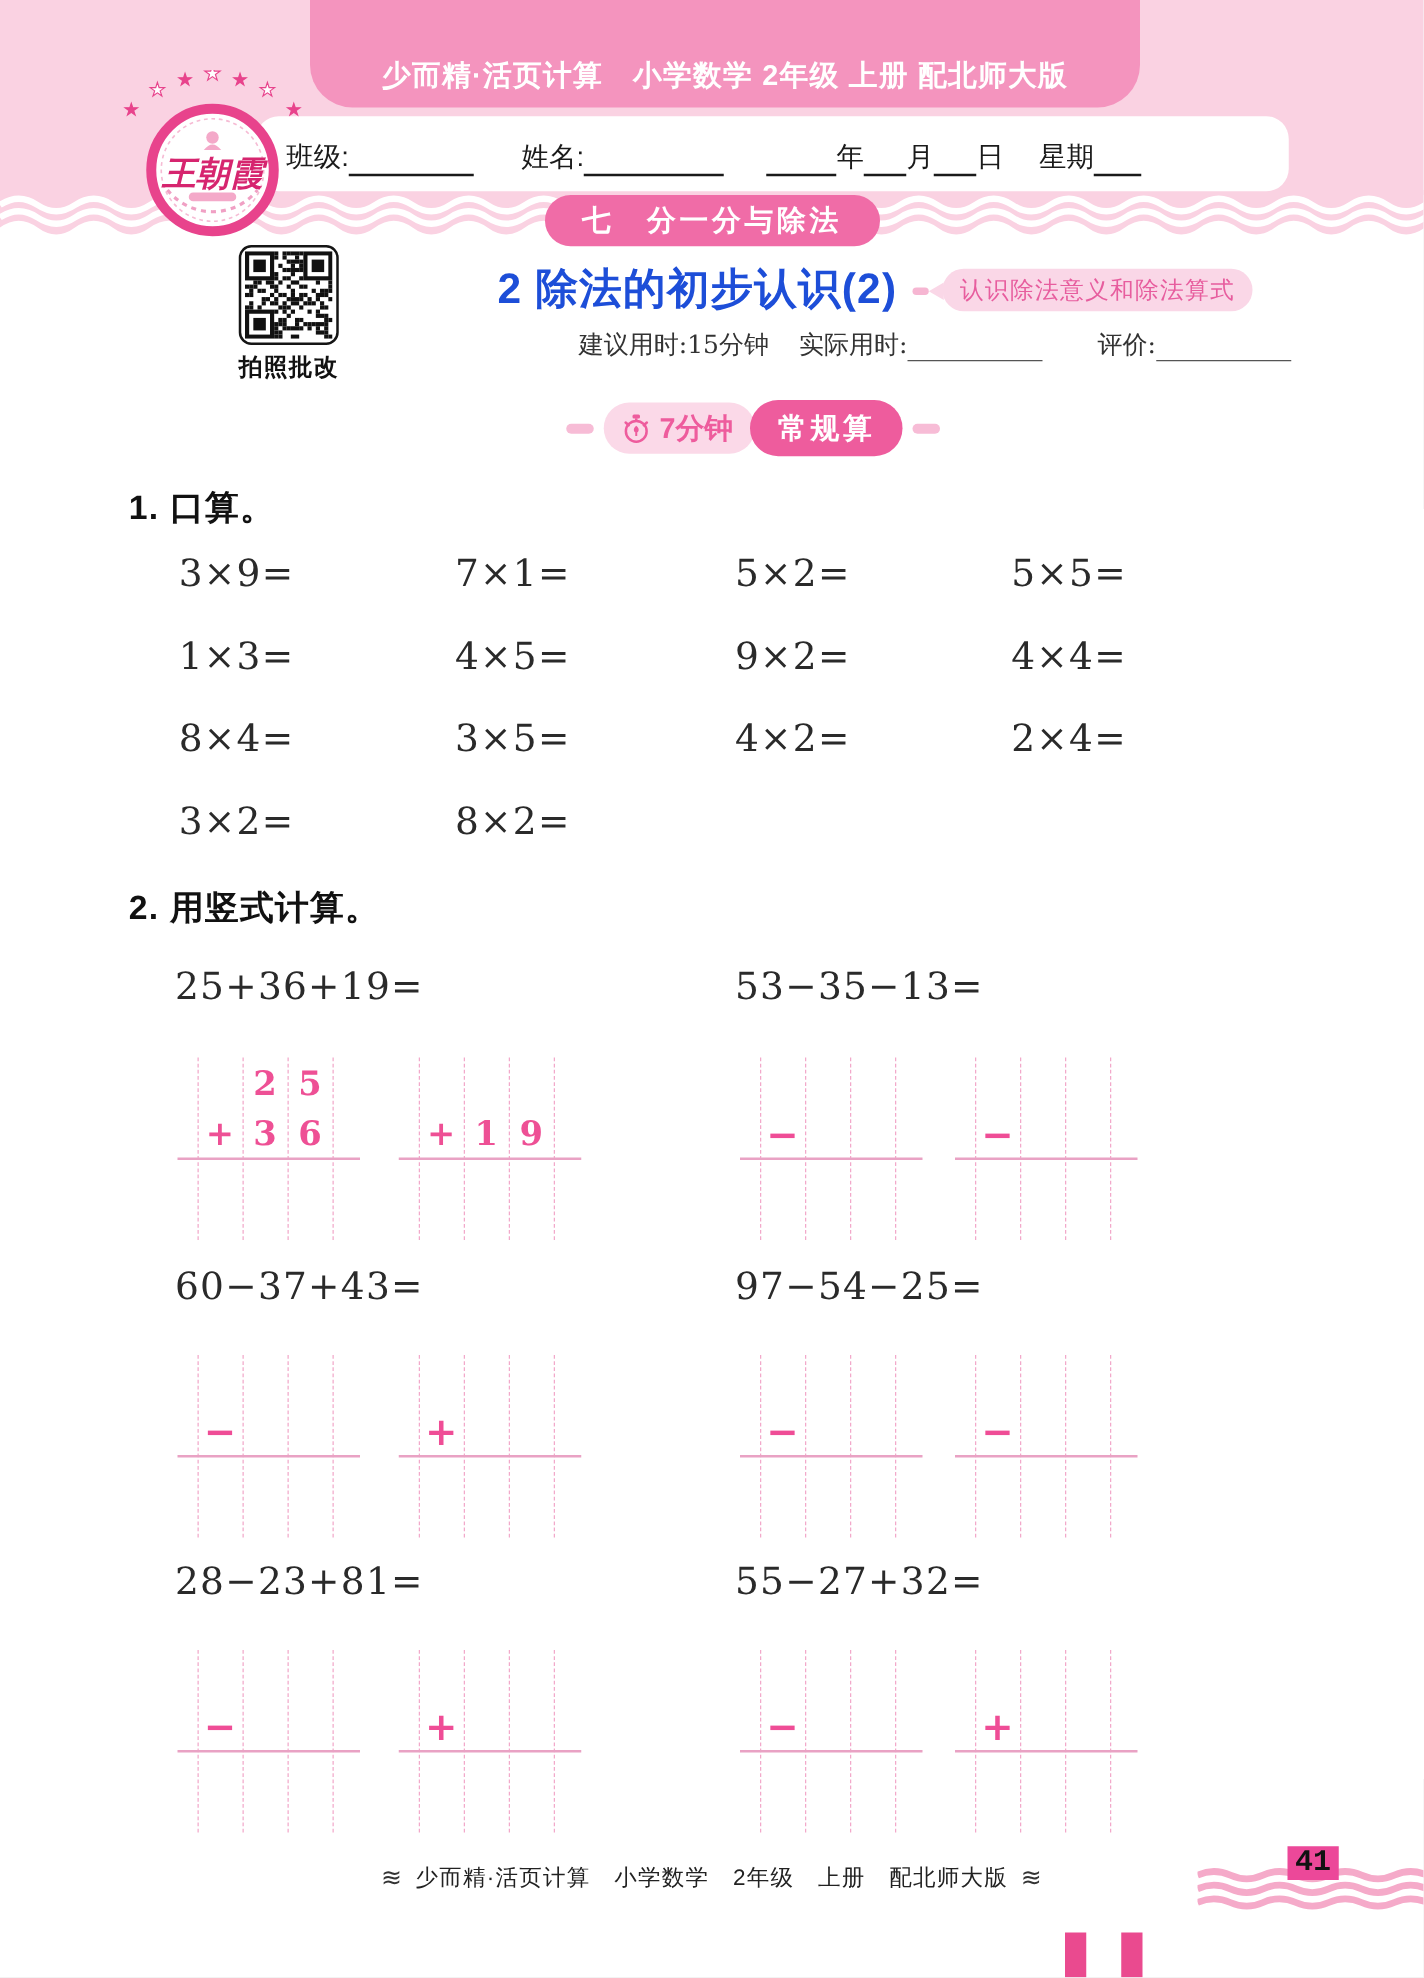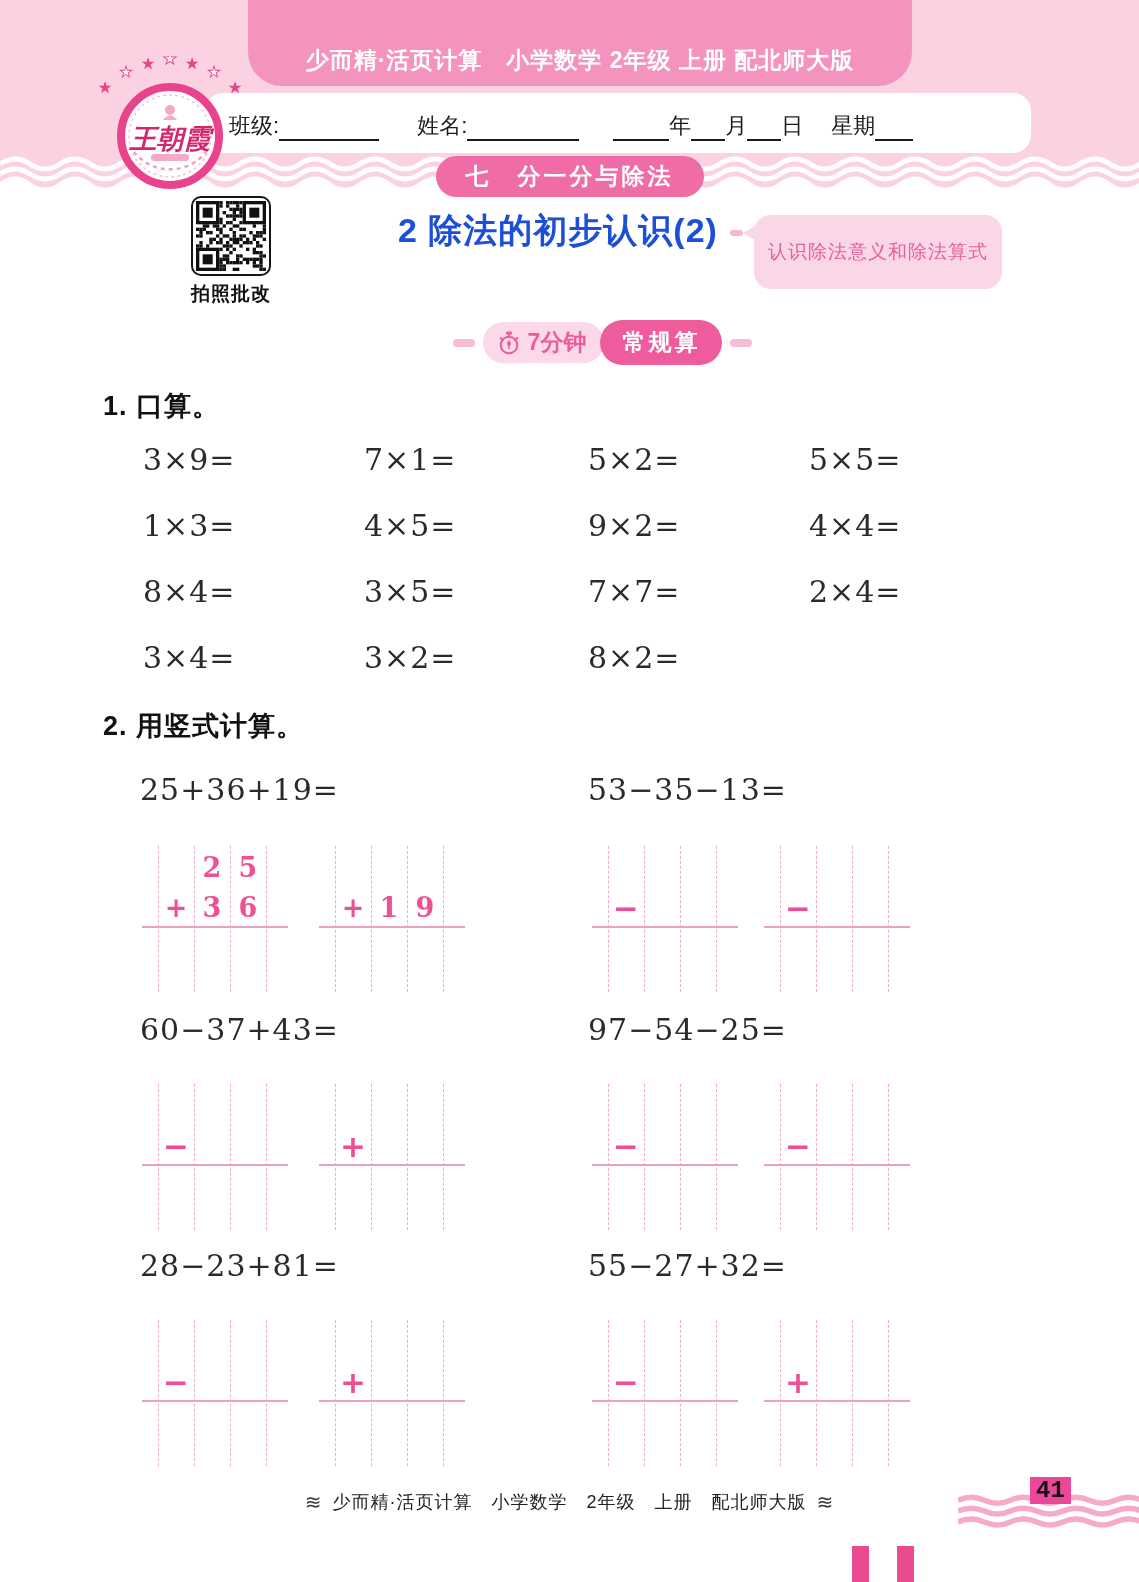--- a/index.html
+++ b/index.html
@@ -23,21 +23,21 @@
   .unit-banner{position:absolute;left:50%;top:156px;transform:translateX(-50%);background:#F06CA7;
     border-radius:999px;padding:5px 30px;z-index:5;}
   .unit-banner span{color:#fff;font-weight:700;font-size:23px;letter-spacing:3px;}
 
   
   .qr-block{position:absolute;left:190px;top:196px;width:82px;text-align:center;}
   .qr-frame{width:70px;height:70px;border:2.5px solid #151515;border-radius:10px;padding:3px;background:#fff;margin:0 auto;}
   .qr-frame svg{display:block;width:70px;height:70px;}
   .qr-caption{margin-top:5px;font-size:19px;font-weight:700;color:#111;letter-spacing:1px;white-space:nowrap;}
   .lesson-title{position:absolute;left:398px;top:208px;font-size:34px;font-weight:700;color:#1d4ed8;letter-spacing:1px;}
-  .side-note{position:absolute;left:754px;top:215px;background:#FAD7E7;border-radius:17px;padding:24px 14px;}
+  .side-note{position:absolute;left:754px;top:215px;background:#FAD7E7;border-radius:17px;padding:4px 14px;}
   .side-note span{color:#E75D9E;font-size:19px;font-family:"DejaVu Serif",serif;letter-spacing:1px;}
   .side-note::before{content:'';position:absolute;left:-11px;top:11px;border:7px solid transparent;
     border-right:12px solid #FAD7E7;border-left:0;}
   .side-note::after{content:'';position:absolute;left:-24px;top:15px;width:13px;height:6px;background:#F6B6D2;border-radius:3px;}
   .timing-line{position:absolute;left:463px;top:262px;font-family:"DejaVu Serif",serif;font-size:20px;color:#333;}
   .tblank{display:inline-block;width:108px;border-bottom:1.5px solid #555;height:20px;vertical-align:bottom;}
   .sp{display:inline-block;width:24px;} .sp2{display:inline-block;width:44px;}
 
   
   .badge-row{position:absolute;left:12px;top:320px;width:100%;display:flex;justify-content:center;align-items:center;margin-left:21px;}
@@ -286,20 +286,23 @@
           </g>
         </svg>
     </div>
     <div class="qr-caption">拍照批改</div>
   </div>
 
   <div class="lesson-title">2 除法的初步认识(2)</div>
   <div class="side-note">
     <span>认识除法意义和除法算式</span>
   </div>
+  <div class="timing-line">
+    <span>建议用时:15分钟</span><span class="sp"></span><span>实际用时:</span><span class="tblank"></span><span class="sp2"></span><span>评价:</span><span class="tblank"></span>
+  </div>
 
   <div class="badge-row">
     <i class="seg"></i>
     <div class="cap-light">
       <svg class="watch" viewBox="0 0 26 26">
         <rect x="10" y="1.5" width="6" height="3.2" rx="1.2" fill="#EE5C9D"></rect>
         <line x1="13" y1="4.5" x2="13" y2="7" stroke="#EE5C9D" stroke-width="2"></line>
         <line x1="4.5" y1="8" x2="7" y2="10.2" stroke="#EE5C9D" stroke-width="2" stroke-linecap="round"></line>
         <line x1="21.5" y1="8" x2="19" y2="10.2" stroke="#EE5C9D" stroke-width="2" stroke-linecap="round"></line>
         <circle cx="13" cy="15" r="8.3" fill="none" stroke="#EE5C9D" stroke-width="2"></circle>
@@ -317,23 +320,22 @@
       <span class="oral">3×9=</span>
       <span class="oral">7×1=</span>
       <span class="oral">5×2=</span>
       <span class="oral">5×5=</span>
       <span class="oral">1×3=</span>
       <span class="oral">4×5=</span>
       <span class="oral">9×2=</span>
       <span class="oral">4×4=</span>
       <span class="oral">8×4=</span>
       <span class="oral">3×5=</span>
-      <span class="oral">7×7=</span>
+      <span class="oral">4×2=</span>
       <span class="oral">2×4=</span>
-      <span class="oral">3×4=</span>
       <span class="oral">3×2=</span>
       <span class="oral">8×2=</span>
     </div>
 
   <div class="sec-title s2">2. 用竖式计算。</div>
 
   <div class="wprob" style="top:772px;left:140px">25+36+19=</div>
   <div class="wprob" style="top:772px;left:588px">53−35−13=</div>
   <div class="grid-row" id="grow0" style="top:846px">
       <div class="vgrid" style="left: 142px;">

